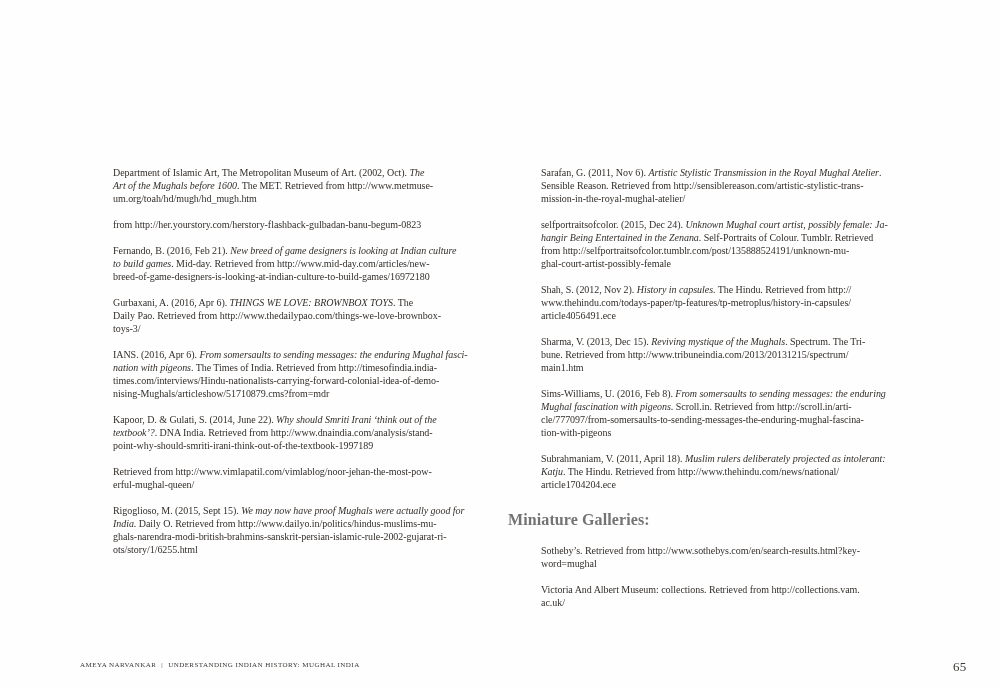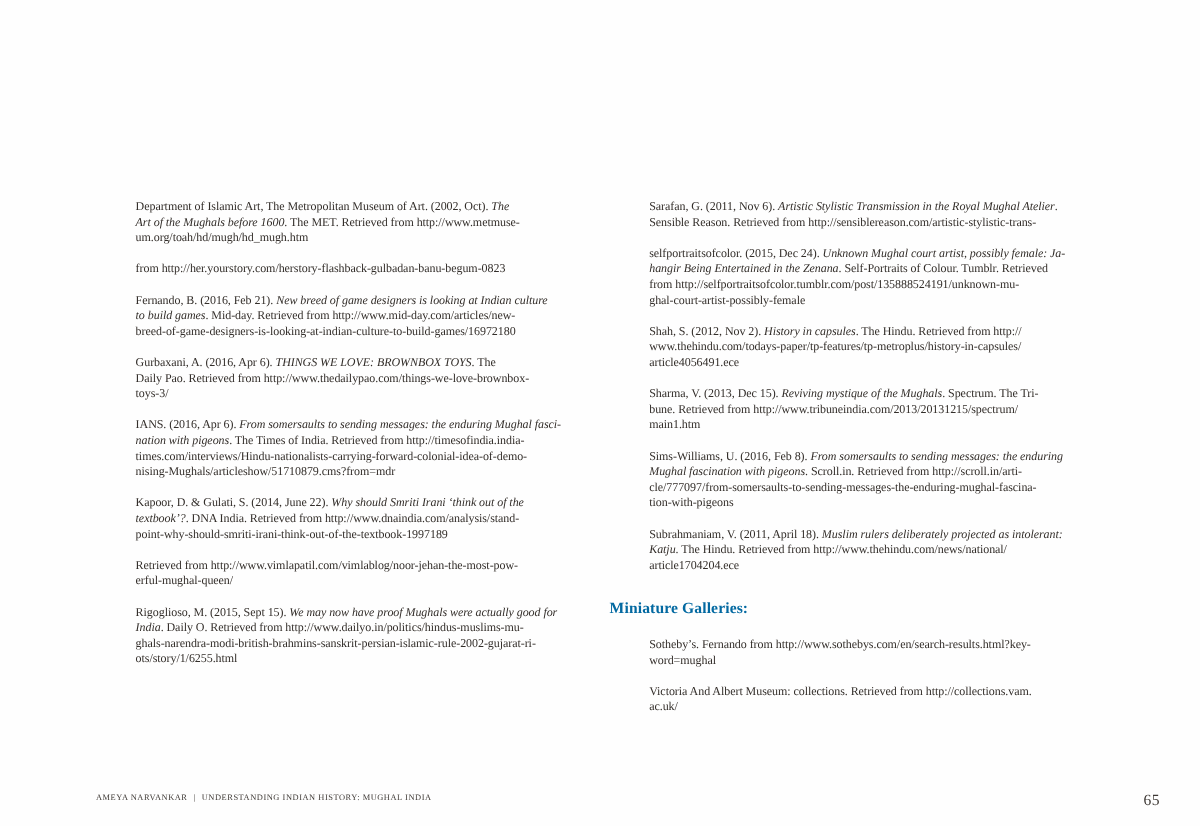--- a/index.html
+++ b/index.html
@@ -22,24 +22,24 @@
     line-height: 13px;
     letter-spacing: -0.05px;
   }
   .column.left  { left: 113px; width: 346px; }
   .column.right { left: 541px; width: 346px; }
   .reference { margin: 0 0 13px 0; }
   .ref-line { white-space: pre; }
   em { font-style: italic; }
   .gallery-heading {
     margin: 21px 0 17px -33px;
-    font-size: 13px;
+    font-size: 16px;
     line-height: 15px;
     font-weight: bold;
-    color: #0369a1;
+    color: #737373;
     letter-spacing: 0.1px;
   }
   .footer {
     position: absolute;
     left: 40px; top: 661px;
     font-size: 7px;
     letter-spacing: 0.45px;
     color: #3d3834;
     white-space: nowrap;
     margin-left: 40px;
@@ -98,20 +98,21 @@
         <div class="ref-line">ghals-narendra-modi-british-brahmins-sanskrit-persian-islamic-rule-2002-gujarat-ri-</div>
         <div class="ref-line">ots/story/1/6255.html</div>
       </div>
     </div>
 
   <div class="column right">
     <div>
         <div class="reference">
           <div class="ref-line">Sarafan, G. (2011, Nov 6). <em>Artistic Stylistic Transmission in the Royal Mughal Atelier</em>.</div>
           <div class="ref-line">Sensible Reason. Retrieved from http://sensiblereason.com/artistic-stylistic-trans-</div>
+          <div class="ref-line">mission-in-the-royal-mughal-atelier/</div>
         </div>
         <div class="reference">
           <div class="ref-line">selfportraitsofcolor. (2015, Dec 24). <em>Unknown Mughal court artist, possibly female: Ja-</em></div>
           <div class="ref-line"><em>hangir Being Entertained in the Zenana</em>. Self-Portraits of Colour. Tumblr. Retrieved</div>
           <div class="ref-line">from http://selfportraitsofcolor.tumblr.com/post/135888524191/unknown-mu-</div>
           <div class="ref-line">ghal-court-artist-possibly-female</div>
         </div>
         <div class="reference">
           <div class="ref-line">Shah, S. (2012, Nov 2). <em>History in capsules</em>. The Hindu. Retrieved from http://</div>
           <div class="ref-line">www.thehindu.com/todays-paper/tp-features/tp-metroplus/history-in-capsules/</div>
@@ -130,21 +131,21 @@
         </div>
         <div class="reference">
           <div class="ref-line">Subrahmaniam, V. (2011, April 18). <em>Muslim rulers deliberately projected as intolerant:</em></div>
           <div class="ref-line"><em>Katju</em>. The Hindu. Retrieved from http://www.thehindu.com/news/national/</div>
           <div class="ref-line">article1704204.ece</div>
         </div>
       </div>
     <h2 class="gallery-heading">Miniature Galleries:</h2>
     <div>
         <div class="reference">
-          <div class="ref-line">Sotheby’s. Fernando from http://www.sothebys.com/en/search-results.html?key-</div>
+          <div class="ref-line">Sotheby’s. Retrieved from http://www.sothebys.com/en/search-results.html?key-</div>
           <div class="ref-line">word=mughal</div>
         </div>
         <div class="reference">
           <div class="ref-line">Victoria And Albert Museum: collections. Retrieved from http://collections.vam.</div>
           <div class="ref-line">ac.uk/</div>
         </div>
       </div>
   </div>
 
   <div class="footer">

